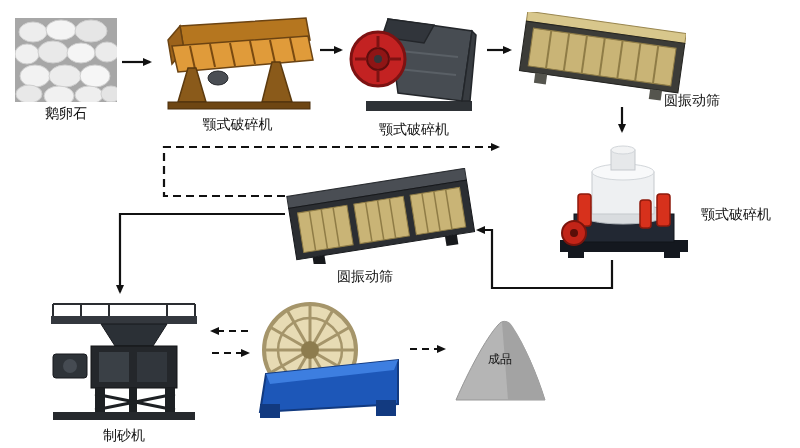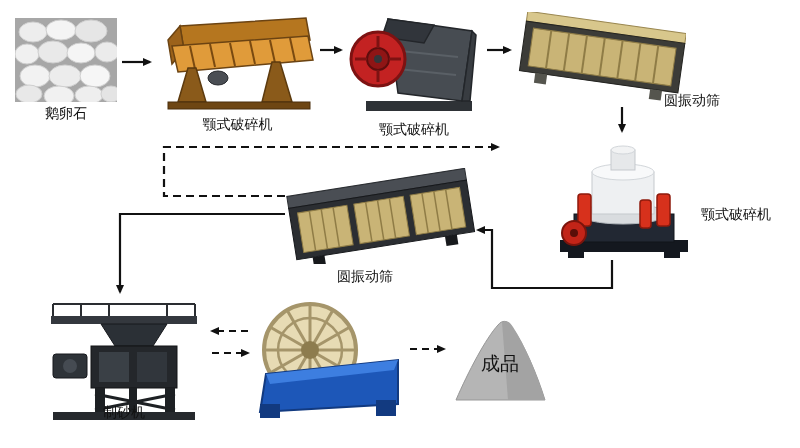--- a/index.html
+++ b/index.html
@@ -1,21 +1,21 @@
 <!DOCTYPE html>
 <html><head>
 <meta charset="utf-8">
 <style>
   html,body{margin:0;padding:0;background:#fff;}
   body{font-family:"DejaVu Sans","Liberation Sans",sans-serif;}
   #canvas{position:relative;width:800px;height:448px;background:#ffffff;overflow:hidden;}
   .node{position:absolute;z-index:2;}
   .node svg{display:block;}
   .label{position:absolute;z-index:4;font-size:14px;line-height:1.2;color:#111;text-align:center;white-space:nowrap;}
-  .label.big{font-size:19px;font-weight:500;}
+  .label.big{font-size:12px;font-weight:500;}
   #arrows{position:absolute;left:0;top:0;z-index:3;pointer-events:none;}
 </style>
 </head>
 <body>
 
 <div id="canvas">
 
   <svg id="arrows" width="800" height="448" viewBox="0 0 800 448">
     <defs>
       <marker id="ah" markerWidth="12" markerHeight="12" refX="7" refY="4" orient="auto" markerUnits="userSpaceOnUse">
@@ -227,16 +227,16 @@
       <path d="M50,10 C55,8 58,10 61,15 C73,33 85,62 93,88 L56,88 Z" fill="#a3a3a3"></path>
     </svg>
   </div>
 
   <div class="label" style="left:15px;top:105px;width:102px;">鹅卵石</div>
   <div class="label" style="left:160px;top:116px;width:155px;">颚式破碎机</div>
   <div class="label" style="left:348px;top:121px;width:132px;">颚式破碎机</div>
   <div class="label" style="left:652px;top:92px;width:80px;">圆振动筛</div>
   <div class="label" style="left:693px;top:206px;width:86px;">颚式破碎机</div>
   <div class="label" style="left:320px;top:268px;width:90px;">圆振动筛</div>
-  <div class="label" style="left:45px;top:404px;width:158px;">制砂机</div>
+  <div class="label" style="left:45px;top:428px;width:158px;font-family:Liberation Mono, monospace;">制砂机</div>
   <div class="label big" style="left:452px;top:352px;width:96px;">成品</div>
 
 </div>
 
 </body></html>

